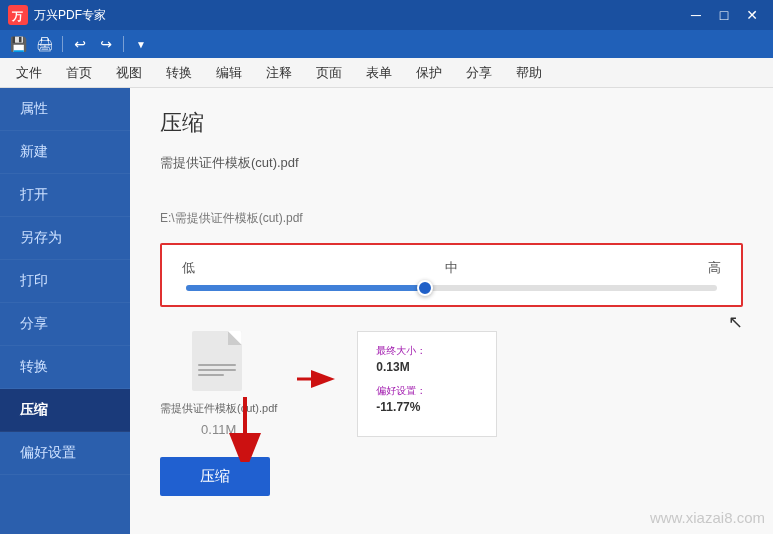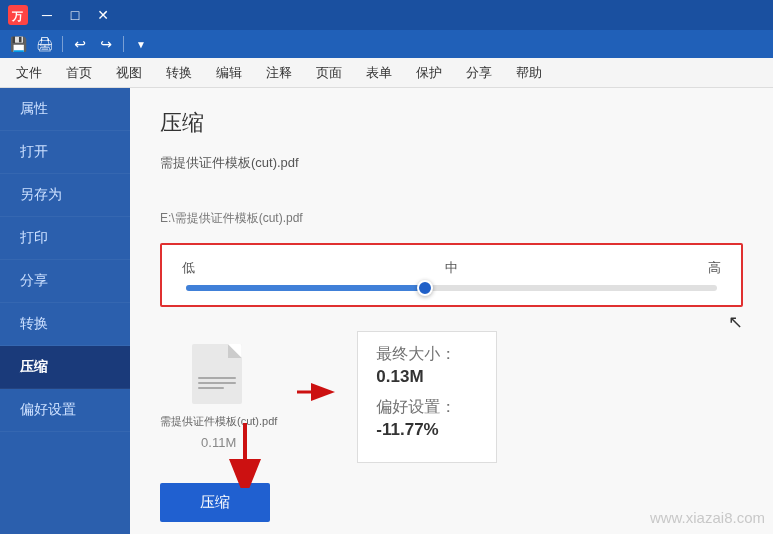--- a/index.html
+++ b/index.html
@@ -133,22 +133,22 @@
       display: flex; align-items: center; justify-content: center;
       margin-top: -10px;
     }
 
     
     .info-box {
       border: 1px solid #ddd; background: white;
       padding: 12px 18px; min-width: 140px;
     }
     .info-row { margin-bottom: 10px; }
-    .info-label { font-size: 16px; color: #737373; margin-bottom: 2px; }
-    .info-value { font-size: 17px; color: #333; font-weight: bold; }
+    .info-label { font-size: 10px; color: #a21caf; margin-bottom: 2px; }
+    .info-value { font-size: 12px; color: #333; font-weight: bold; }
 
     
     .compress-btn {
       background: #2060d0; color: white; border: none;
       padding: 10px 40px; font-size: 15px; cursor: pointer;
       border-radius: 2px; font-family: inherit;
     }
 
     
     .watermark {
@@ -159,20 +159,21 @@
 </head>
 <body>
 
 <div class="titlebar">
   <div class="titlebar-logo">
     <svg width="20" height="20" viewBox="0 0 20 20">
       <rect width="20" height="20" rx="3" fill="#ff4444"></rect>
       <text x="4" y="15" font-size="11" fill="white" font-weight="bold">万</text>
     </svg>
   </div>
+  <span class="titlebar-title">万兴PDF专家</span>
   <div class="titlebar-controls">
     <button class="titlebar-btn">─</button>
     <button class="titlebar-btn">□</button>
     <button class="titlebar-btn close">✕</button>
   </div>
 </div>
 
 <div class="toolbar-icons">
   <button class="toolbar-icon-btn">💾</button>
   <button class="toolbar-icon-btn">🖨</button>
@@ -194,20 +195,21 @@
   <div class="menu-item">表单</div>
   <div class="menu-item">保护</div>
   <div class="menu-item">分享</div>
   <div class="menu-item">帮助</div>
 </div>
 
 <div class="main-layout">
 
   <div class="sidebar">
     <div class="sidebar-item">属性</div>
+    <div class="sidebar-item">新建</div>
     <div class="sidebar-item">打开</div>
     <div class="sidebar-item">另存为</div>
     <div class="sidebar-item">打印</div>
     <div class="sidebar-item">分享</div>
     <div class="sidebar-item">转换</div>
     <div class="sidebar-item active">压缩</div>
     <div class="sidebar-item">偏好设置</div>
   </div>
 
   <div class="content">

